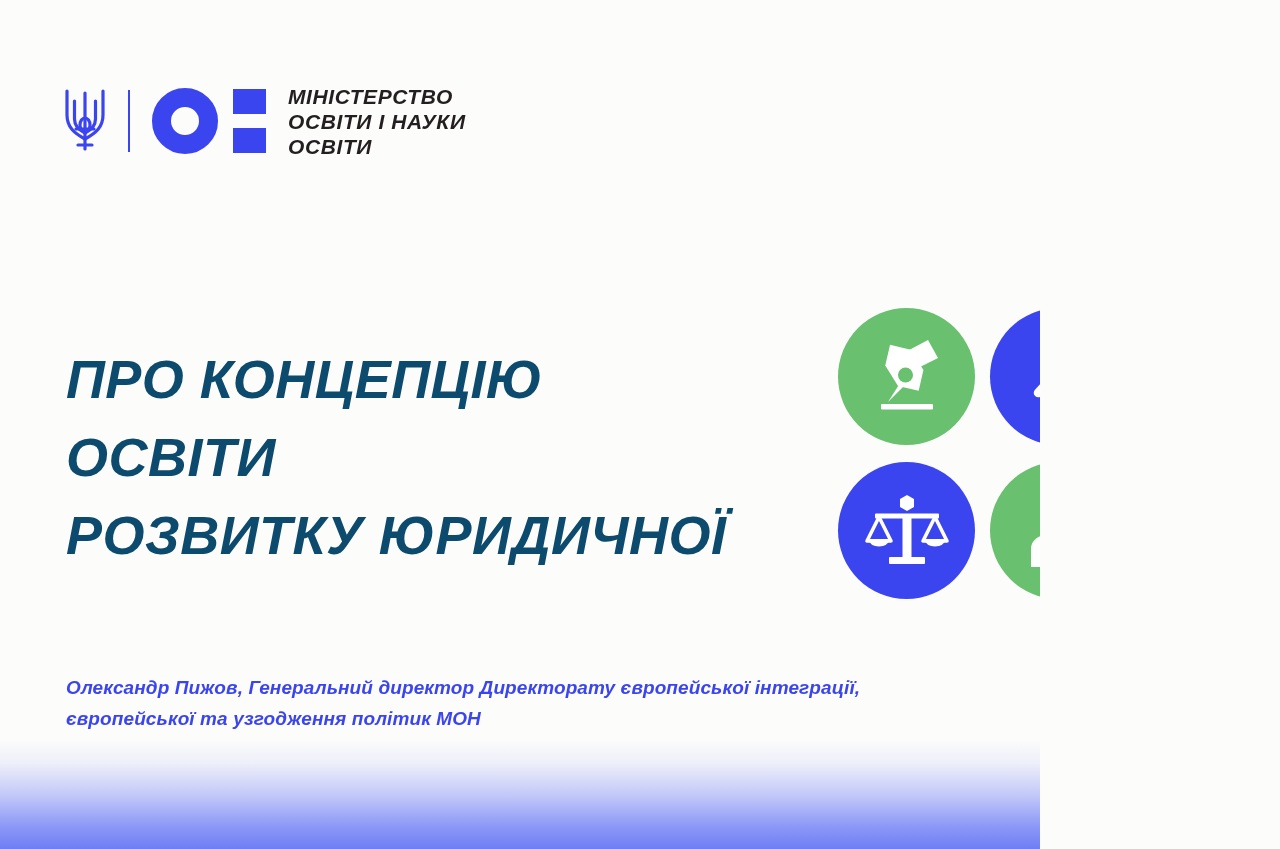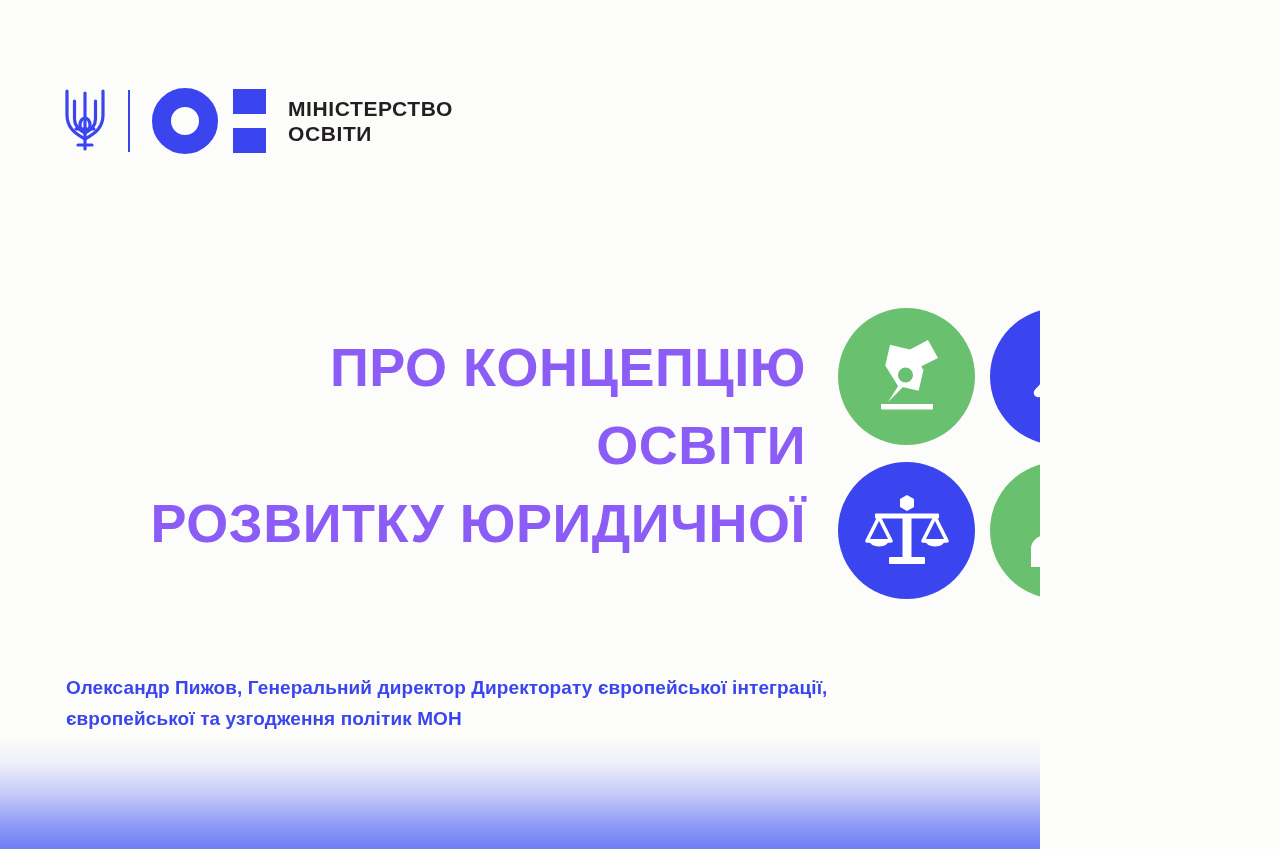--- a/index.html
+++ b/index.html
@@ -13,20 +13,21 @@
     overflow: hidden;
     font-family: "Liberation Sans", sans-serif;
     background: #fcfcfa;
   }
   .slide {
     position: relative;
     width: 1040px;
     height: 849px;
     background: #fcfcfa;
     overflow: hidden;
+    font-style: italic;
   }
 
   
   .bottom-gradient {
     position: absolute;
     left: 0;
     bottom: 0;
     width: 1280px;
     height: 110px;
     background: linear-gradient(to bottom, rgba(111,126,245,0) 0%, rgba(111,126,245,0.10) 22%, rgba(111,126,245,0.42) 52%, rgba(111,126,245,0.80) 80%, rgba(111,126,245,1) 100%);
@@ -84,29 +85,28 @@
     font-weight: bold;
     line-height: 25px;
     letter-spacing: 0.6px;
   }
   .logo-text div { white-space: nowrap; }
 
   
   .slide-title {
     position: absolute;
     left: 66px;
-    top: 328px;
+    top: 340px;
     width: 740px;
-    color: #8b5cf6;
+    color: #0c4a6e;
     font-size: 54px;
     font-weight: bold;
     line-height: 78px;
     letter-spacing: 0.5px;
     text-transform: uppercase;
-    text-align: right;
   }
 
   
   .icon-grid {
     position: absolute;
     left: 838px;
     top: 308px;
     display: grid;
     grid-template-columns: 137px 137px;
     grid-template-rows: 137px 137px;
@@ -164,20 +164,21 @@
     <span class="logo-mark">
       <span class="logo-ring"></span>
       <span class="logo-bars">
         <span class="logo-bar"></span>
         <span class="logo-bar"></span>
       </span>
     </span>
 
     <span class="logo-text">
       <div>МІНІСТЕРСТВО</div>
+      <div>ОСВІТИ І НАУКИ</div>
       <div>ОСВІТИ</div>
     </span>
   </div>
 
   <div class="slide-title">
     <div>ПРО КОНЦЕПЦІЮ</div>
     <div>ОСВІТИ</div>
     <div>РОЗВИТКУ ЮРИДИЧНОЇ</div>
   </div>
 

